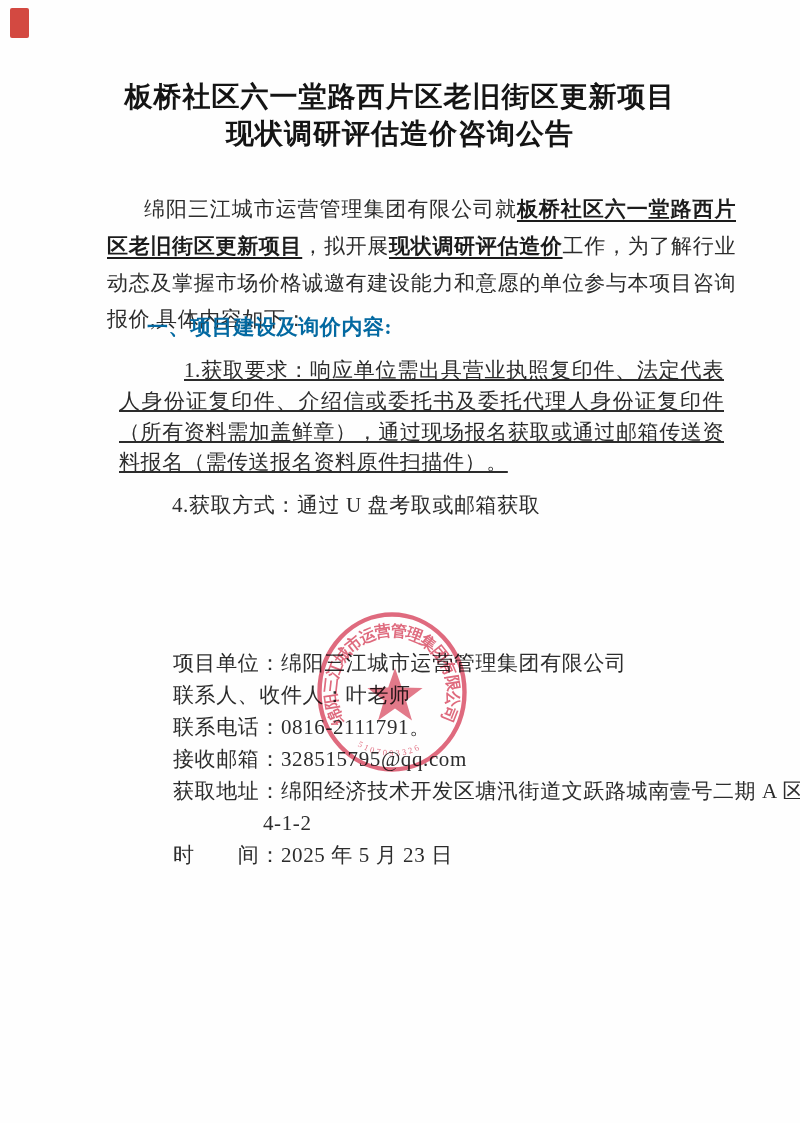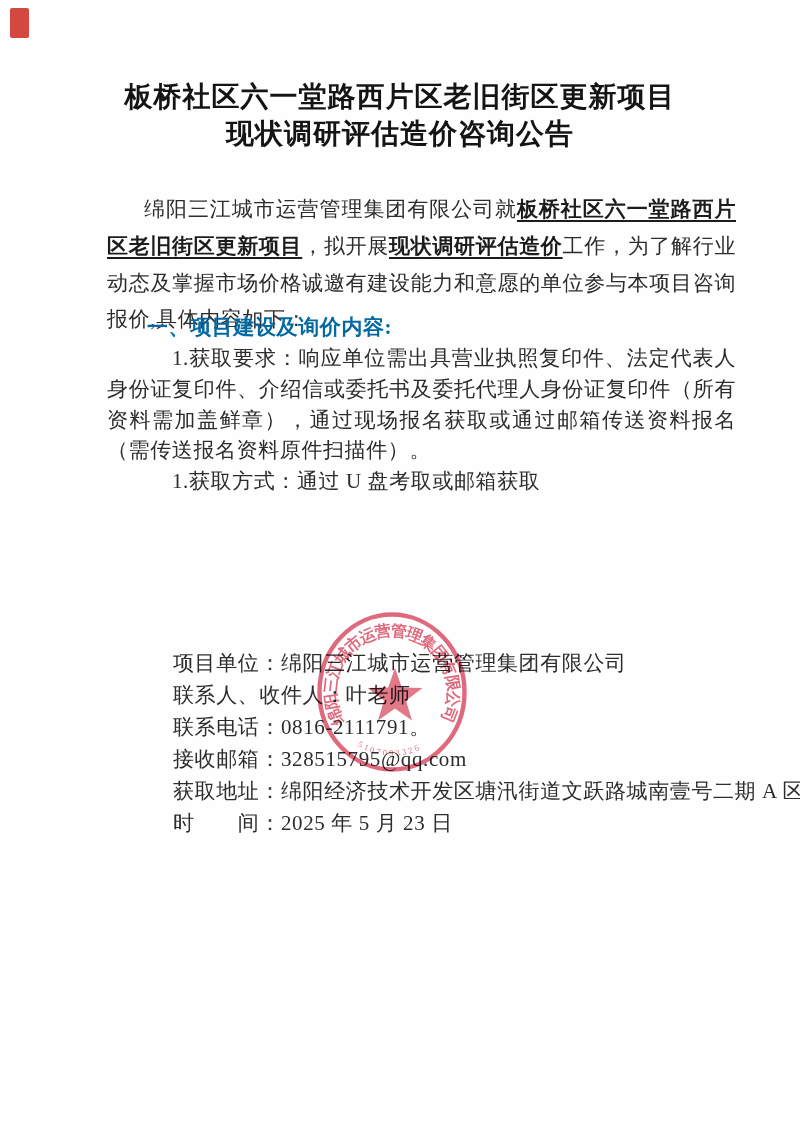--- a/index.html
+++ b/index.html
@@ -26,21 +26,21 @@
     position:absolute;top:191px;left:107px;width:629px;
     line-height:36.8px;text-align:justify;text-indent:37px;
     margin:0;
   }
   .bu{font-weight:700;color:#1c1c1c;text-decoration:underline;text-underline-offset:4px;text-decoration-thickness:1.6px;}
   .list{
     position:absolute;top:312px;left:107px;width:629px;
   }
   .list .h{font-weight:700;color:#0369a1;line-height:31px;text-indent:40px;}
   .list .ln{line-height:31px;text-indent:40px;}
-  .list p{margin:0;line-height:30.8px;text-align:justify;text-indent:65px;}
+  .list p{margin:12px;line-height:30.8px;text-align:justify;text-indent:65px;text-decoration:underline;}
   .list .item-line{line-height:30.8px;text-indent:65px;}
   .contact{
     position:absolute;top:647px;left:173px;width:580px;
     line-height:32px;
   }
   .contact .row{white-space:nowrap;}
   .contact .row-indent{padding-left:90px;}
   .stamp{
     position:absolute;left:314px;top:608px;width:156px;height:166px;
     mix-blend-mode:multiply;pointer-events:none;opacity:.88;
@@ -56,29 +56,30 @@
   <div class="title">
     <div>板桥社区六一堂路西片区老旧街区更新项目</div>
     <div>现状调研评估造价咨询公告</div>
   </div>
 
   <p class="para1 body-text"><span>绵阳三江城市运营管理集团有限公司就</span><span class="bu">板桥社区六一堂路西片区老旧街区更新项目</span><span>，拟开展</span><span class="bu">现状调研评估造价</span><span>工作，为了解行业动态及掌握市场价格诚邀有建设能力和意愿的单位参与本项目咨询报价,具体内容如下：</span></p>
 
   <div class="list body-text">
     <div class="h">一、项目建设及询价内容:</div>
     <p>1.获取要求：响应单位需出具营业执照复印件、法定代表人身份证复印件、介绍信或委托书及委托代理人身份证复印件（所有资料需加盖鲜章），通过现场报名获取或通过邮箱传送资料报名（需传送报名资料原件扫描件）。</p>
-    <div class="item-line">1.获取方式：通过 U 盘考取或邮箱获取</div>
+    <div class="item-line">4.获取方式：通过 U 盘考取或邮箱获取</div>
   </div>
 
   <div class="contact body-text">
     <div class="row"><span>项目单位：</span><span>绵阳三江城市运营管理集团有限公司</span></div>
     <div class="row"><span>联系人、收件人：</span><span>叶老师</span></div>
     <div class="row"><span>联系电话：</span><span>0816-2111791。</span></div>
     <div class="row"><span>接收邮箱：</span><span>328515795@qq.com</span></div>
     <div class="row"><span>获取地址：</span><span>绵阳经济技术开发区塘汛街道文跃路城南壹号二期 A 区</span></div>
+    <div class="row row-indent"><span>4-1-2</span></div>
     <div class="row"><span>时　　间：</span><span>2025 年 5 月 23 日</span></div>
   </div>
 
   <svg class="stamp" viewBox="0 0 156 166" xmlns="http://www.w3.org/2000/svg">
     <defs>
       <path id="arcTop" d="M 30.5 113.7 A 56 56 0 1 1 125.5 113.7" fill="none"></path>
       <path id="arcBottom" d="M 36.9 133.0 A 64 64 0 0 0 119.1 133.0" fill="none"></path>
     </defs>
     <ellipse cx="78" cy="84" rx="72.5" ry="77.5" fill="none" stroke="#d8435c" stroke-width="4.4" opacity="0.9"></ellipse>
     <polygon points="81,60 87.8,79.6 108.6,80 92,92.6 98,112.5 81,100.6 64,112.5 70,92.6 53.4,80 74.2,79.6" fill="#d8435c" opacity="0.82"></polygon>

